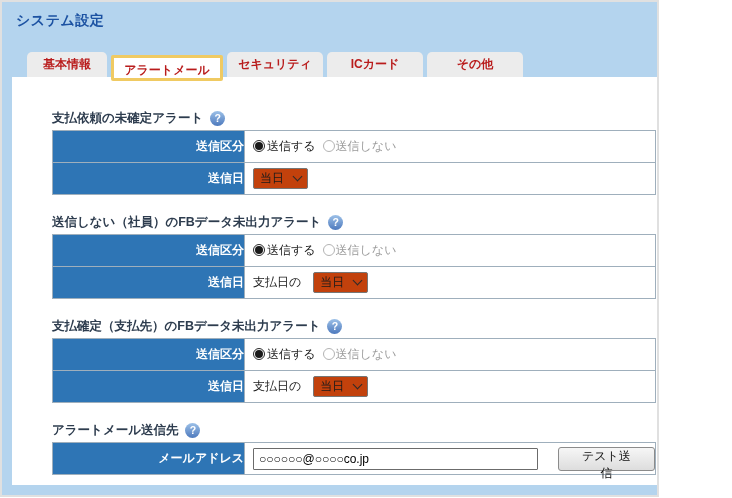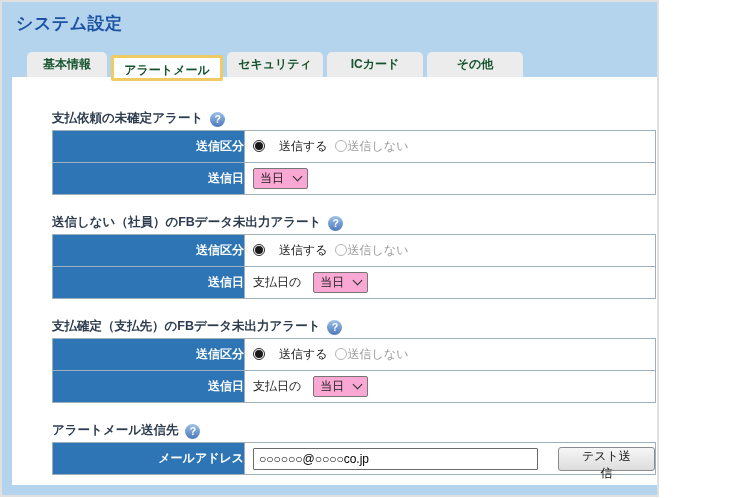--- a/index.html
+++ b/index.html
@@ -11,48 +11,48 @@
   .card {
     position: absolute; left: 0; top: 0;
     width: 659px; height: 497px;
     border: 2px solid #e0e0e0;
     background: #b4d4ee;
   }
   
   .header { position: relative; height: 75px; }
   .title {
     position: absolute; left: 14px; top: 10px;
-    font-size: 17px; font-weight: bold; color: #1c52a2;
+    font-size: 14px; font-weight: bold; color: #1c52a2;
     letter-spacing: 0.5px;
   }
   .tabs {
     position: absolute; left: 25px; bottom: 0;
     display: flex; align-items: flex-end; gap: 4px; z-index: 3;
   }
   .tab {
     width: 96px; height: 25px; line-height: 25px;
-    background: #ececec; color: #14532d;
+    background: #ececec; color: #b91c1c;
     font-size: 12px; font-weight: bold; text-align: center;
     border-radius: 5px 5px 0 0; cursor: pointer;
     white-space: nowrap; overflow: hidden;
   }
   .tab:first-child { width: 80px; }
   .tab.active {
     width: 112px; height: 26px; line-height: 25px;
     background: #ffffff; border: 3px solid #f0ca62;
     border-radius: 2px; margin-bottom: -4px;
   }
   
   .panel {
     position: absolute; left: 10px; top: 75px; right: 0; bottom: 10px;
     background: #ffffff; z-index: 1;
     padding: 33px 0 0 40px;
   }
   .section { margin-bottom: 19px; }
-  .sec-head { margin-bottom: 3px; height: 17px; display: flex; align-items: flex-end; }
+  .sec-head { margin-bottom: 3px; height: 17px; display: flex; align-items: center; }
   .sec-title { font-size: 12.5px; font-weight: bold; color: #2d3c4e; }
   .help {
     display: inline-block; width: 15px; height: 15px; margin-left: 7px;
     border-radius: 50%; background: linear-gradient(180deg, #9dc1e8 0%, #4d79bd 100%);
     color: #ffffff; font-size: 10.5px; font-weight: bold;
     text-align: center; line-height: 15px; cursor: pointer;
   }
   table.grid {
     border-collapse: collapse; width: 604px;
     border: 1px solid #9fafbc;
@@ -74,28 +74,28 @@
     display: inline-block; width: 12px; height: 12px;
     border-radius: 50%; background: #ffffff;
     vertical-align: -2px; position: relative; cursor: pointer;
   }
   .radio.checked { border: 1px solid #2a2a2a; }
   .radio.checked::after {
     content: ""; position: absolute; left: 1px; top: 1px; right: 1px; bottom: 1px;
     border-radius: 50%; background: #1a1a1a;
   }
   .radio.unchecked { border: 1px solid #b3b3b3; }
-  .opt { font-size: 12px; margin: 0 7px 0 14px; }
+  .opt { font-size: 12px; margin: 0 7px 0 2px; }
   .opt.off { color: #9b9b9b; margin-left: 1px; }
   
   .prefix { margin-right: 12px; }
   .prefix:empty { display: none; }
   .selectbox {
     display: inline-flex; align-items: center;
-    border: 1px solid #767676; border-radius: 2px; background: #f9a8d4;
+    border: 1px solid #767676; border-radius: 2px; background: #c2410c;
     height: 21px; padding: 0 6px; font-size: 12px; cursor: pointer;
     vertical-align: middle;
   }
   .selectbox .val { margin-right: 10px; }
   .chev {
     width: 7px; height: 7px; margin-top: -4px;
     border-right: 1.6px solid #2b2b2b; border-bottom: 1.6px solid #2b2b2b;
     transform: rotate(45deg);
   }
   

